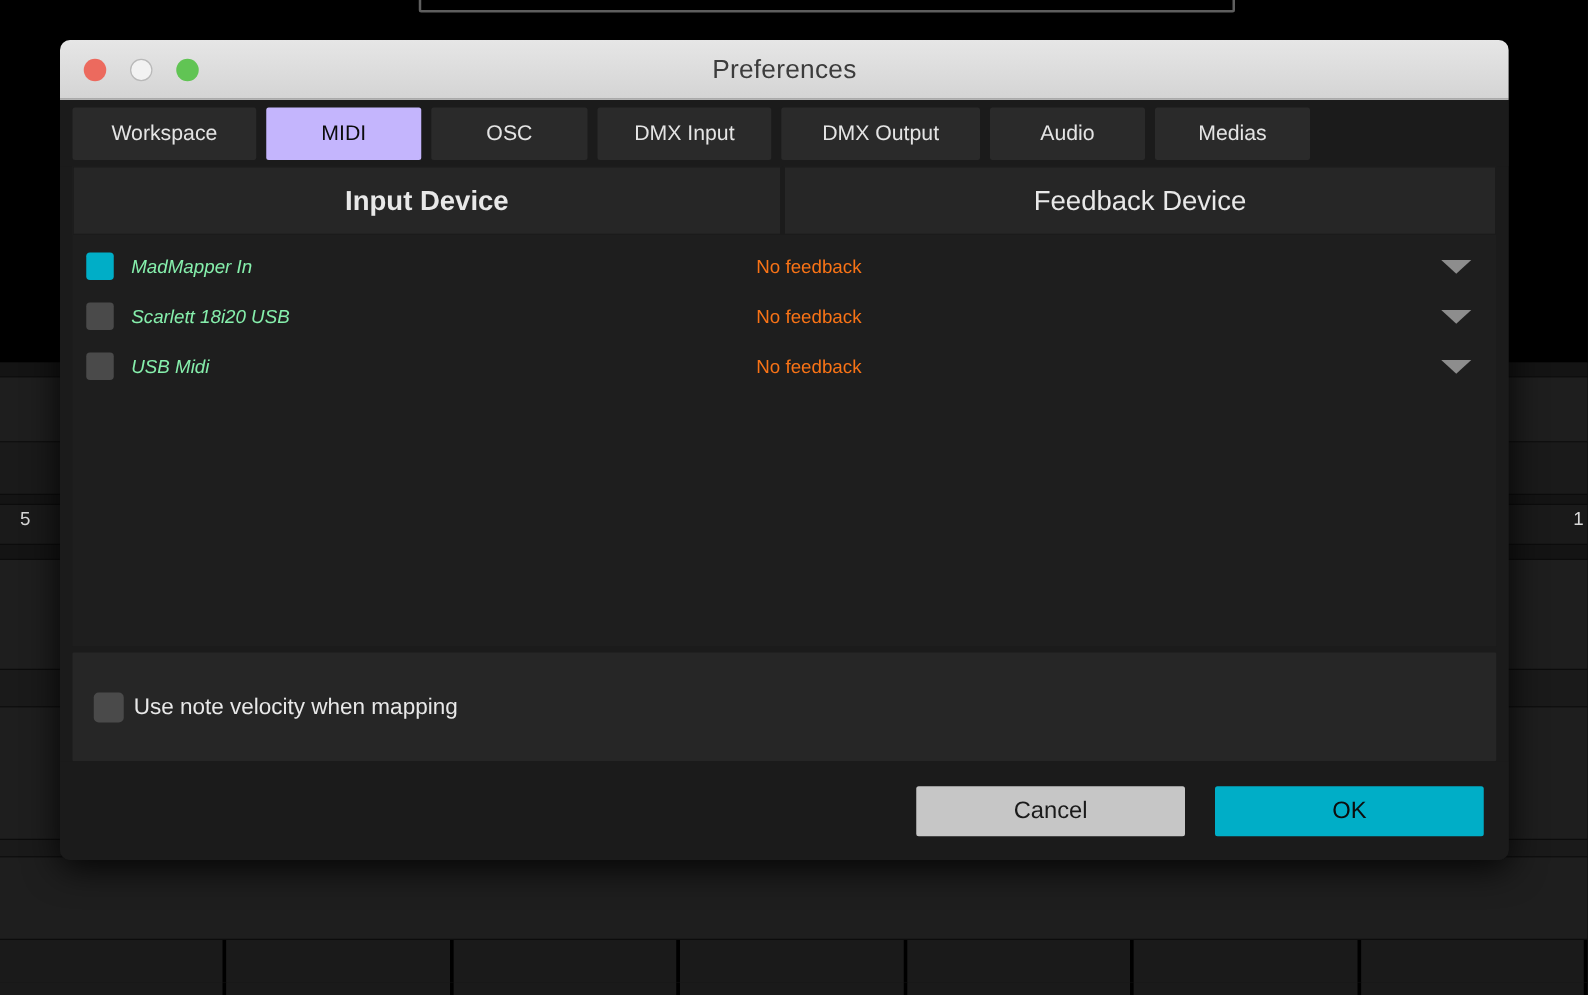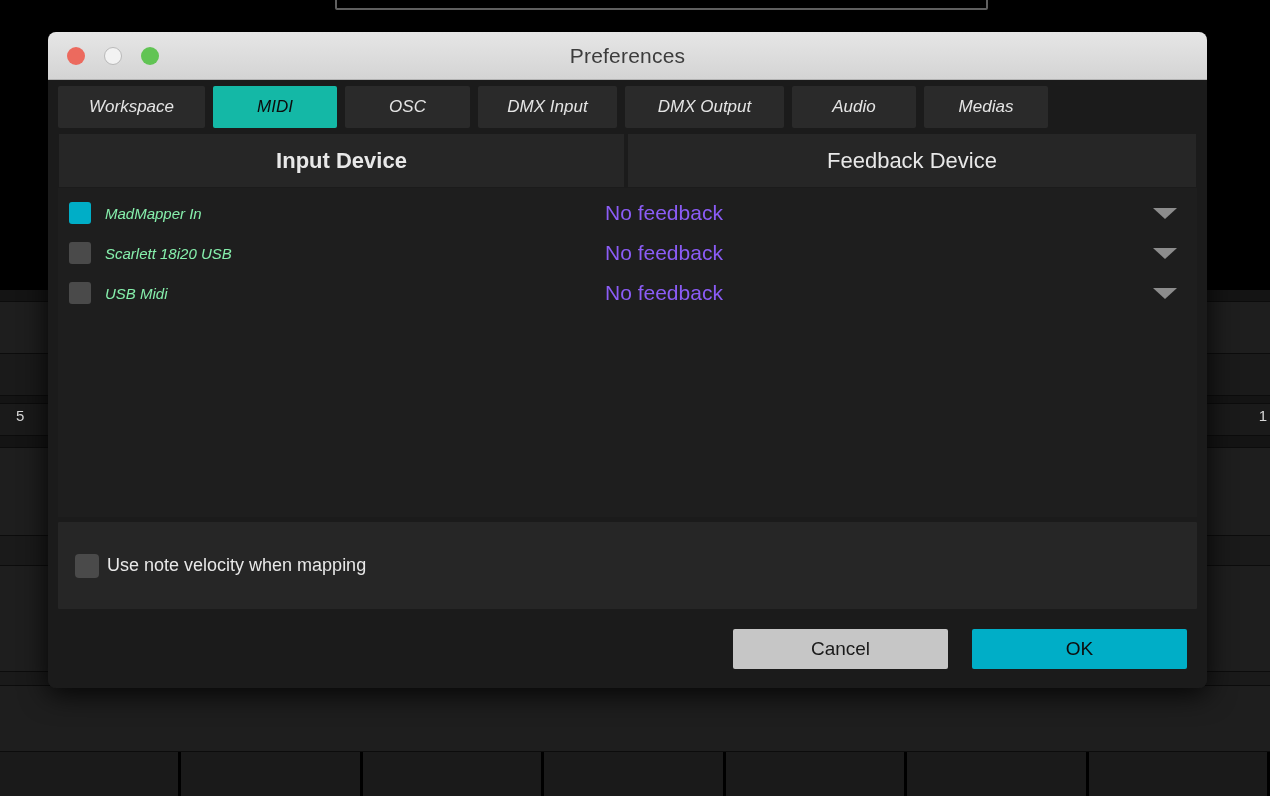--- a/index.html
+++ b/index.html
@@ -104,23 +104,22 @@
   }
   .tab {
     height:42px;
     background:#2a2a2a;
     color:#e4e4e4;
     font-size:17px;
     display:flex; align-items:center; justify-content:center;
     border-radius:2px;
     cursor:pointer;
     padding:0 8px;
-    font-style:italic;
-  }
-  .tab.active { background:#14b8a6; color:#0c0c0c; }
+  }
+  .tab.active { background:#c4b5fd; color:#0c0c0c; }
   .tab.t0 { flex:0 0 147px; }
   .tab.t1 { flex:0 0 124px; }
   .tab.t2 { flex:0 0 125px; }
   .tab.t3 { flex:0 0 139px; }
   .tab.t4 { flex:0 0 159px; }
   .tab.t5 { flex:0 0 124px; }
   .tab.t6 { flex:0 0 124px; }
   .tab.t7 { flex:0 0 122px; }
 
   
@@ -161,21 +160,21 @@
     flex:0 0 22px;
   }
   .cb.checked { background:#00aec7; }
   .dev-name {
     color:#86efac; font-size:15px;
     margin-left:14px;
     flex:0 0 500px;
     font-style:italic;
   }
   .fb-name {
-    color:#8b5cf6; font-size:21px;
+    color:#f97316; font-size:15px;
     flex:1 1 auto;
   }
   .caret {
     width:0; height:0;
     border-left:12px solid transparent;
     border-right:12px solid transparent;
     border-top:11px solid #8d8d8d;
     margin-right:20px;
     flex:0 0 auto;
     cursor:pointer;

